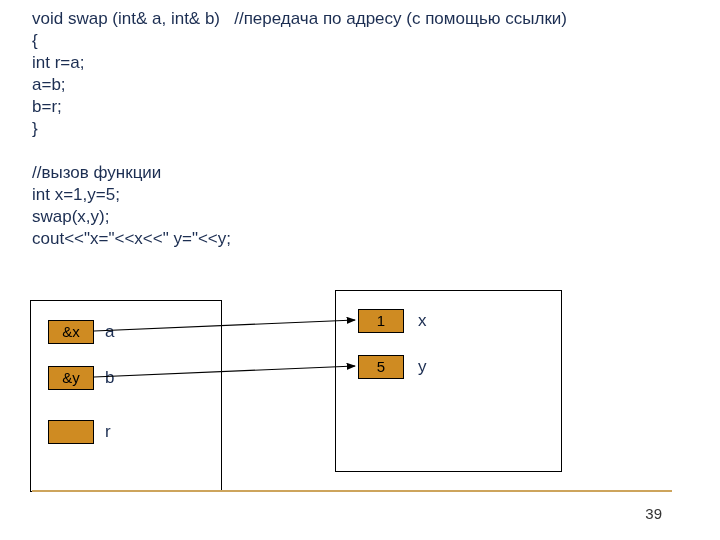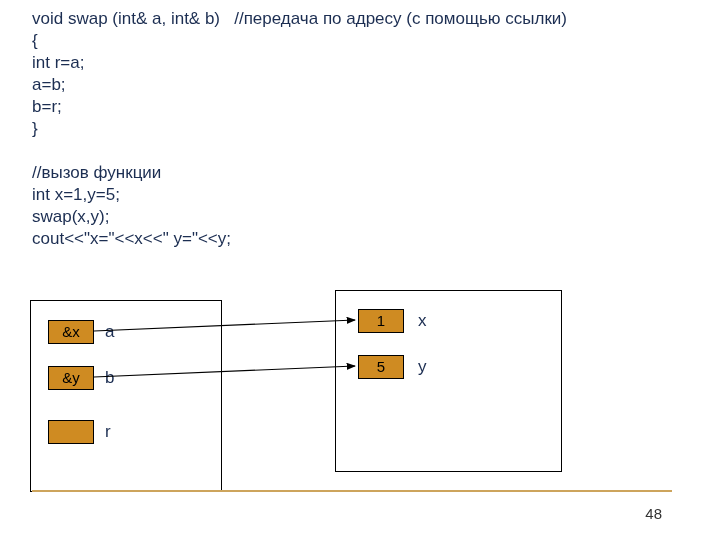--- a/index.html
+++ b/index.html
@@ -103,13 +103,13 @@
   <defs>
     <marker id="arrowhead" markerWidth="8" markerHeight="8" refX="7" refY="3" orient="auto">
       <path d="M0,0 L8,3 L0,6 Z" fill="#000"></path>
     </marker>
   </defs>
   <line x1="94" y1="331" x2="355" y2="320" stroke="#000" stroke-width="1.2" marker-end="url(#arrowhead)"></line>
   <line x1="94" y1="377" x2="355" y2="366" stroke="#000" stroke-width="1.2" marker-end="url(#arrowhead)"></line>
 </svg>
 
 <div class="hr-line"></div>
-<div class="page-num">48</div>
+<div class="page-num">39</div>
 
 </body></html>

